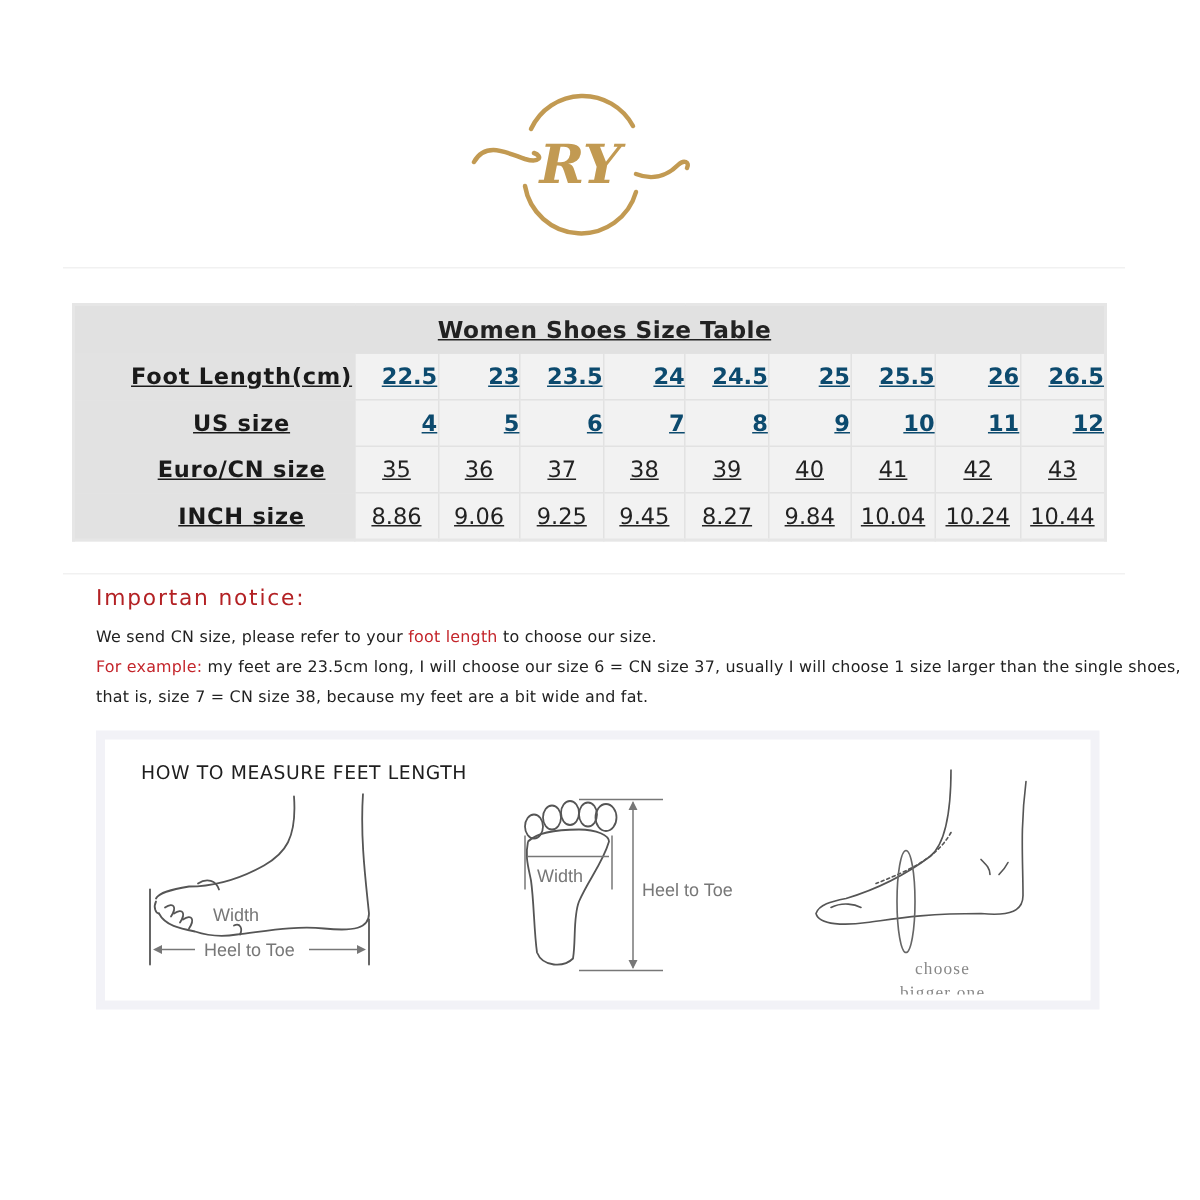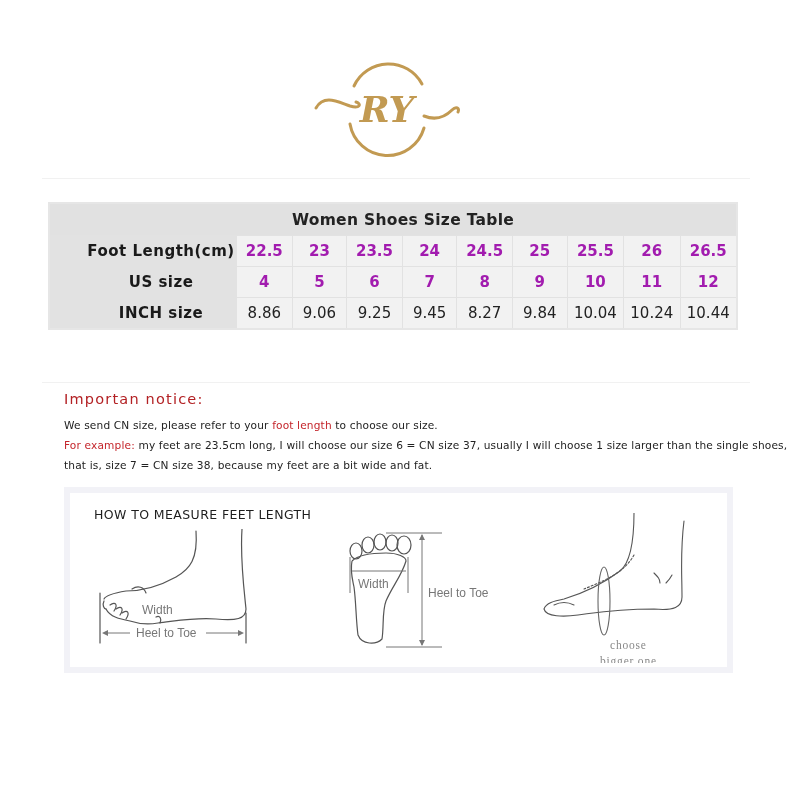--- a/index.html
+++ b/index.html
@@ -1,24 +1,24 @@
 <!DOCTYPE html>
 <html><head>
 <meta charset="utf-8">
 <style>
   html, body { margin:0; padding:0; background:#ffffff; }
   body { width:800px; height:800px; position:relative; overflow:hidden; font-family:"DejaVu Sans", sans-serif; }
   .logo { position:absolute; left:312px; top:58px; width:150px; height:100px; }
   .rule { position:absolute; left:42px; width:708px; height:1px; background:#f1f1f1; }
   .size-table { position:absolute; left:48px; top:202px; width:690px; border-collapse:collapse; background:#eeeeee; border:2px solid #e6e6e6; }
-  .size-table td { border:1px solid #e2e2e2; text-align:center; height:30px; padding:0; font-size:15px; color:#222; }
+  .size-table td { border:1px solid #e2e2e2; text-align:center; height:30px; padding:0; font-size:15px; color:#222;text-decoration:underline; }
   .size-table .title-cell { background:#e1e1e1; height:31px; font-weight:bold; font-size:15.5px; letter-spacing:0.3px; padding-left:20px; }
   .size-table .row-head { background:#e2e2e2; width:160px; font-weight:bold; font-size:15px; letter-spacing:0.5px; color:#1a1a1a;padding-left:36px; }
   .size-table .val { background:#f2f2f2; width:58px; font-family:"DejaVu Sans", sans-serif; font-size:15px; }
-  .size-table .red { color:#a21caf; font-weight:bold; }
+  .size-table .red { color:#0c4a6e; font-weight:bold;text-align:right; }
   .notice { position:absolute; left:64px; top:391px; width:730px; }
   .notice-title { color:#b32124; font-size:14.5px; letter-spacing:1.2px; margin-bottom:8px; }
   .notice p { margin:0; font-size:10.6px; line-height:20px; color:#222; letter-spacing:0.15px; }
   .hl { color:#c4252b; }
   .measure-panel { position:absolute; left:64px; top:487px; width:657px; height:174px; border:6px solid #f2f2f7; background:#fff; }
   .measure-title { position:absolute; left:24px; top:14px; font-size:12.5px; letter-spacing:0.4px; color:#1e1e1e; }
   .fig { position:absolute; }
   .fig-label { font-family:"Liberation Sans", sans-serif; fill:#777; font-size:12px; }
   .fig-label-serif { font-family:"Liberation Serif", serif; fill:#888; font-size:11.5px; letter-spacing:0.8px; }
 </style>
@@ -60,20 +60,32 @@
     <td class="row-head">US size</td>
     <td class="val red">4</td>
     <td class="val red">5</td>
     <td class="val red">6</td>
     <td class="val red">7</td>
     <td class="val red">8</td>
     <td class="val red">9</td>
     <td class="val red">10</td>
     <td class="val red">11</td>
     <td class="val red">12</td>
+  </tr>
+  <tr>
+    <td class="row-head">Euro/CN size</td>
+    <td class="val">35</td>
+    <td class="val">36</td>
+    <td class="val">37</td>
+    <td class="val">38</td>
+    <td class="val">39</td>
+    <td class="val">40</td>
+    <td class="val">41</td>
+    <td class="val">42</td>
+    <td class="val">43</td>
   </tr>
   <tr>
     <td class="row-head">INCH size</td>
     <td class="val">8.86</td>
     <td class="val">9.06</td>
     <td class="val">9.25</td>
     <td class="val">9.45</td>
     <td class="val">8.27</td>
     <td class="val">9.84</td>
     <td class="val">10.04</td>

